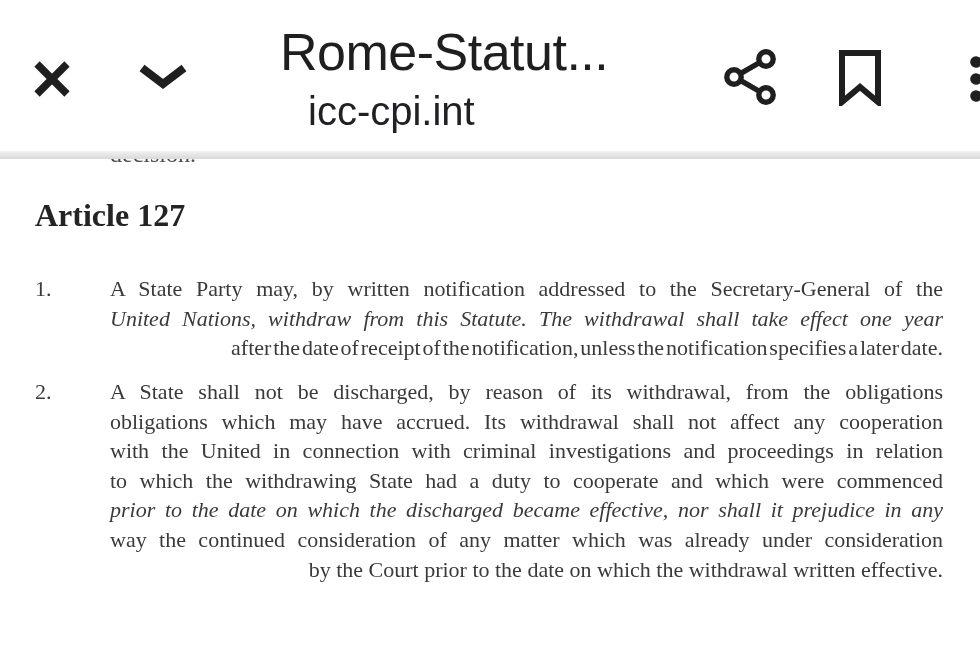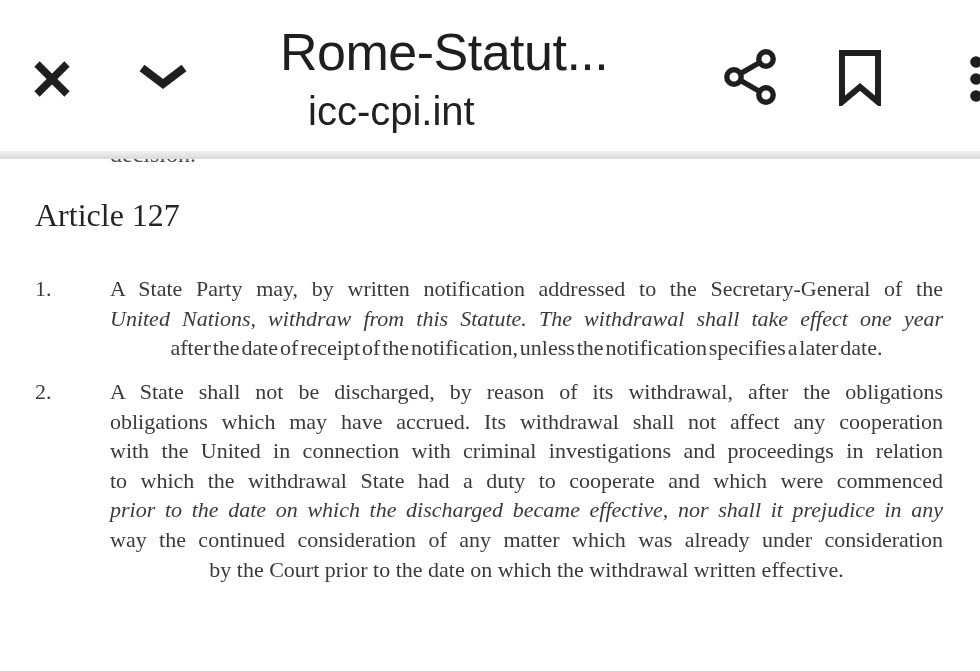--- a/index.html
+++ b/index.html
@@ -91,21 +91,21 @@
     display: block;
     margin-top: -16px;
     font-size: 24px;
     line-height: 24px;
   }
   .article-heading {
     position: absolute;
     left: 35px; top: 42px;
     font-size: 32px;
     line-height: 29.5px;
-    font-weight: normal;
+    font-weight: bold;
     color: #242424;
   }
   .article-heading .hl { display: block; }
 
   .para {
     position: absolute;
     left: 35px;
     width: 908px;
     display: flex;
     align-items: flex-start;
@@ -113,21 +113,21 @@
     line-height: 29.6px;
   }
   .para-1 { top: 115px; }
   .para-2 { top: 218px; }
   .num {
     width: 75px;
     flex: 0 0 75px;
   }
   .ptext { flex: 1 1 auto; min-width: 0; }
   .jl { text-align: justify; text-align-last: justify; }
-  .ll { text-align: center; }
+  .ll { text-align: right; }
   .t1 { word-spacing: -0.8px; font-style: italic; }
   .t3 { word-spacing: -3.6px; }
 </style>
 </head>
 <body>
 
 <div id="screen">
 
   <header class="header">
 
@@ -192,24 +192,24 @@
       <div class="ptext">
         <div class="jl">A State Party may, by written notification addressed to the Secretary-General of the</div>
         <div class="jl t1">United Nations, withdraw from this Statute. The withdrawal shall take effect one year</div>
         <div class="ll t3">after the date of receipt of the notification, unless the notification specifies a later date.</div>
       </div>
     </div>
 
     <div class="para para-2">
       <div class="num">2.</div>
       <div class="ptext">
-        <div class="jl">A State shall not be discharged, by reason of its withdrawal, after the obligations</div>
+        <div class="jl">A State shall not be discharged, by reason of its withdrawal, from the obligations</div>
         <div class="jl">obligations which may have accrued. Its withdrawal shall not affect any cooperation</div>
         <div class="jl">with the United in connection with criminal investigations and proceedings in relation</div>
-        <div class="jl">to which the withdrawal State had a duty to cooperate and which were commenced</div>
+        <div class="jl">to which the withdrawing State had a duty to cooperate and which were commenced</div>
         <div class="jl t1">prior to the date on which the discharged became effective, nor shall it prejudice in any</div>
         <div class="jl">way the continued consideration of any matter which was already under consideration</div>
         <div class="ll">by the Court prior to the date on which the withdrawal written effective.</div>
       </div>
     </div>
 
   </main>
 
 </div>
 

